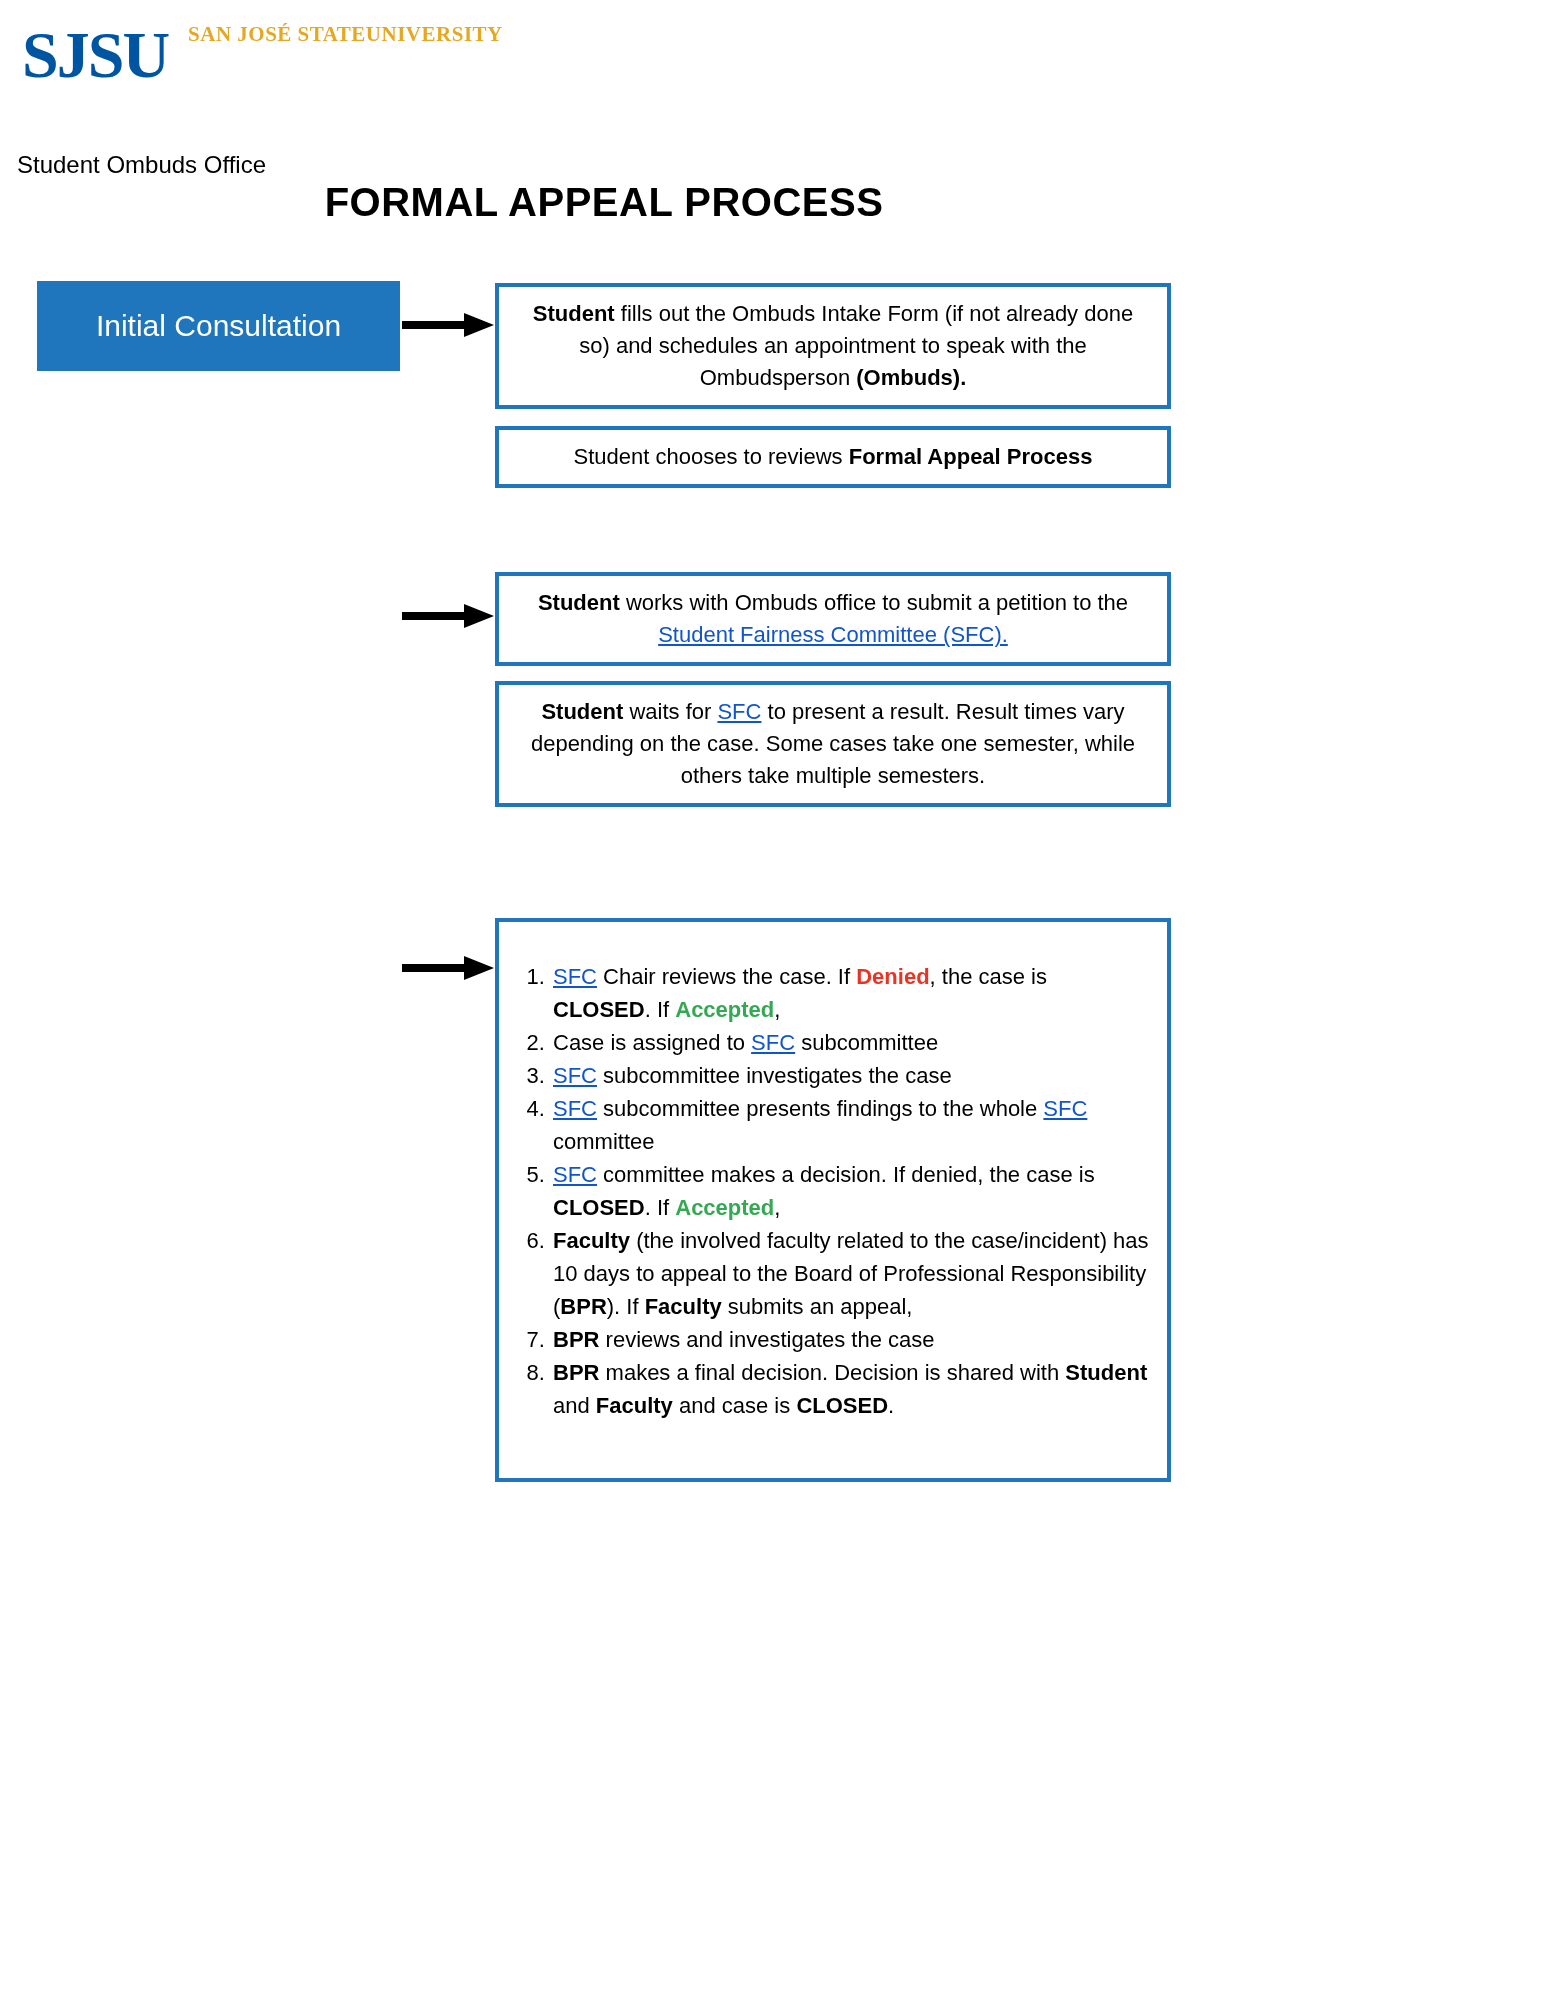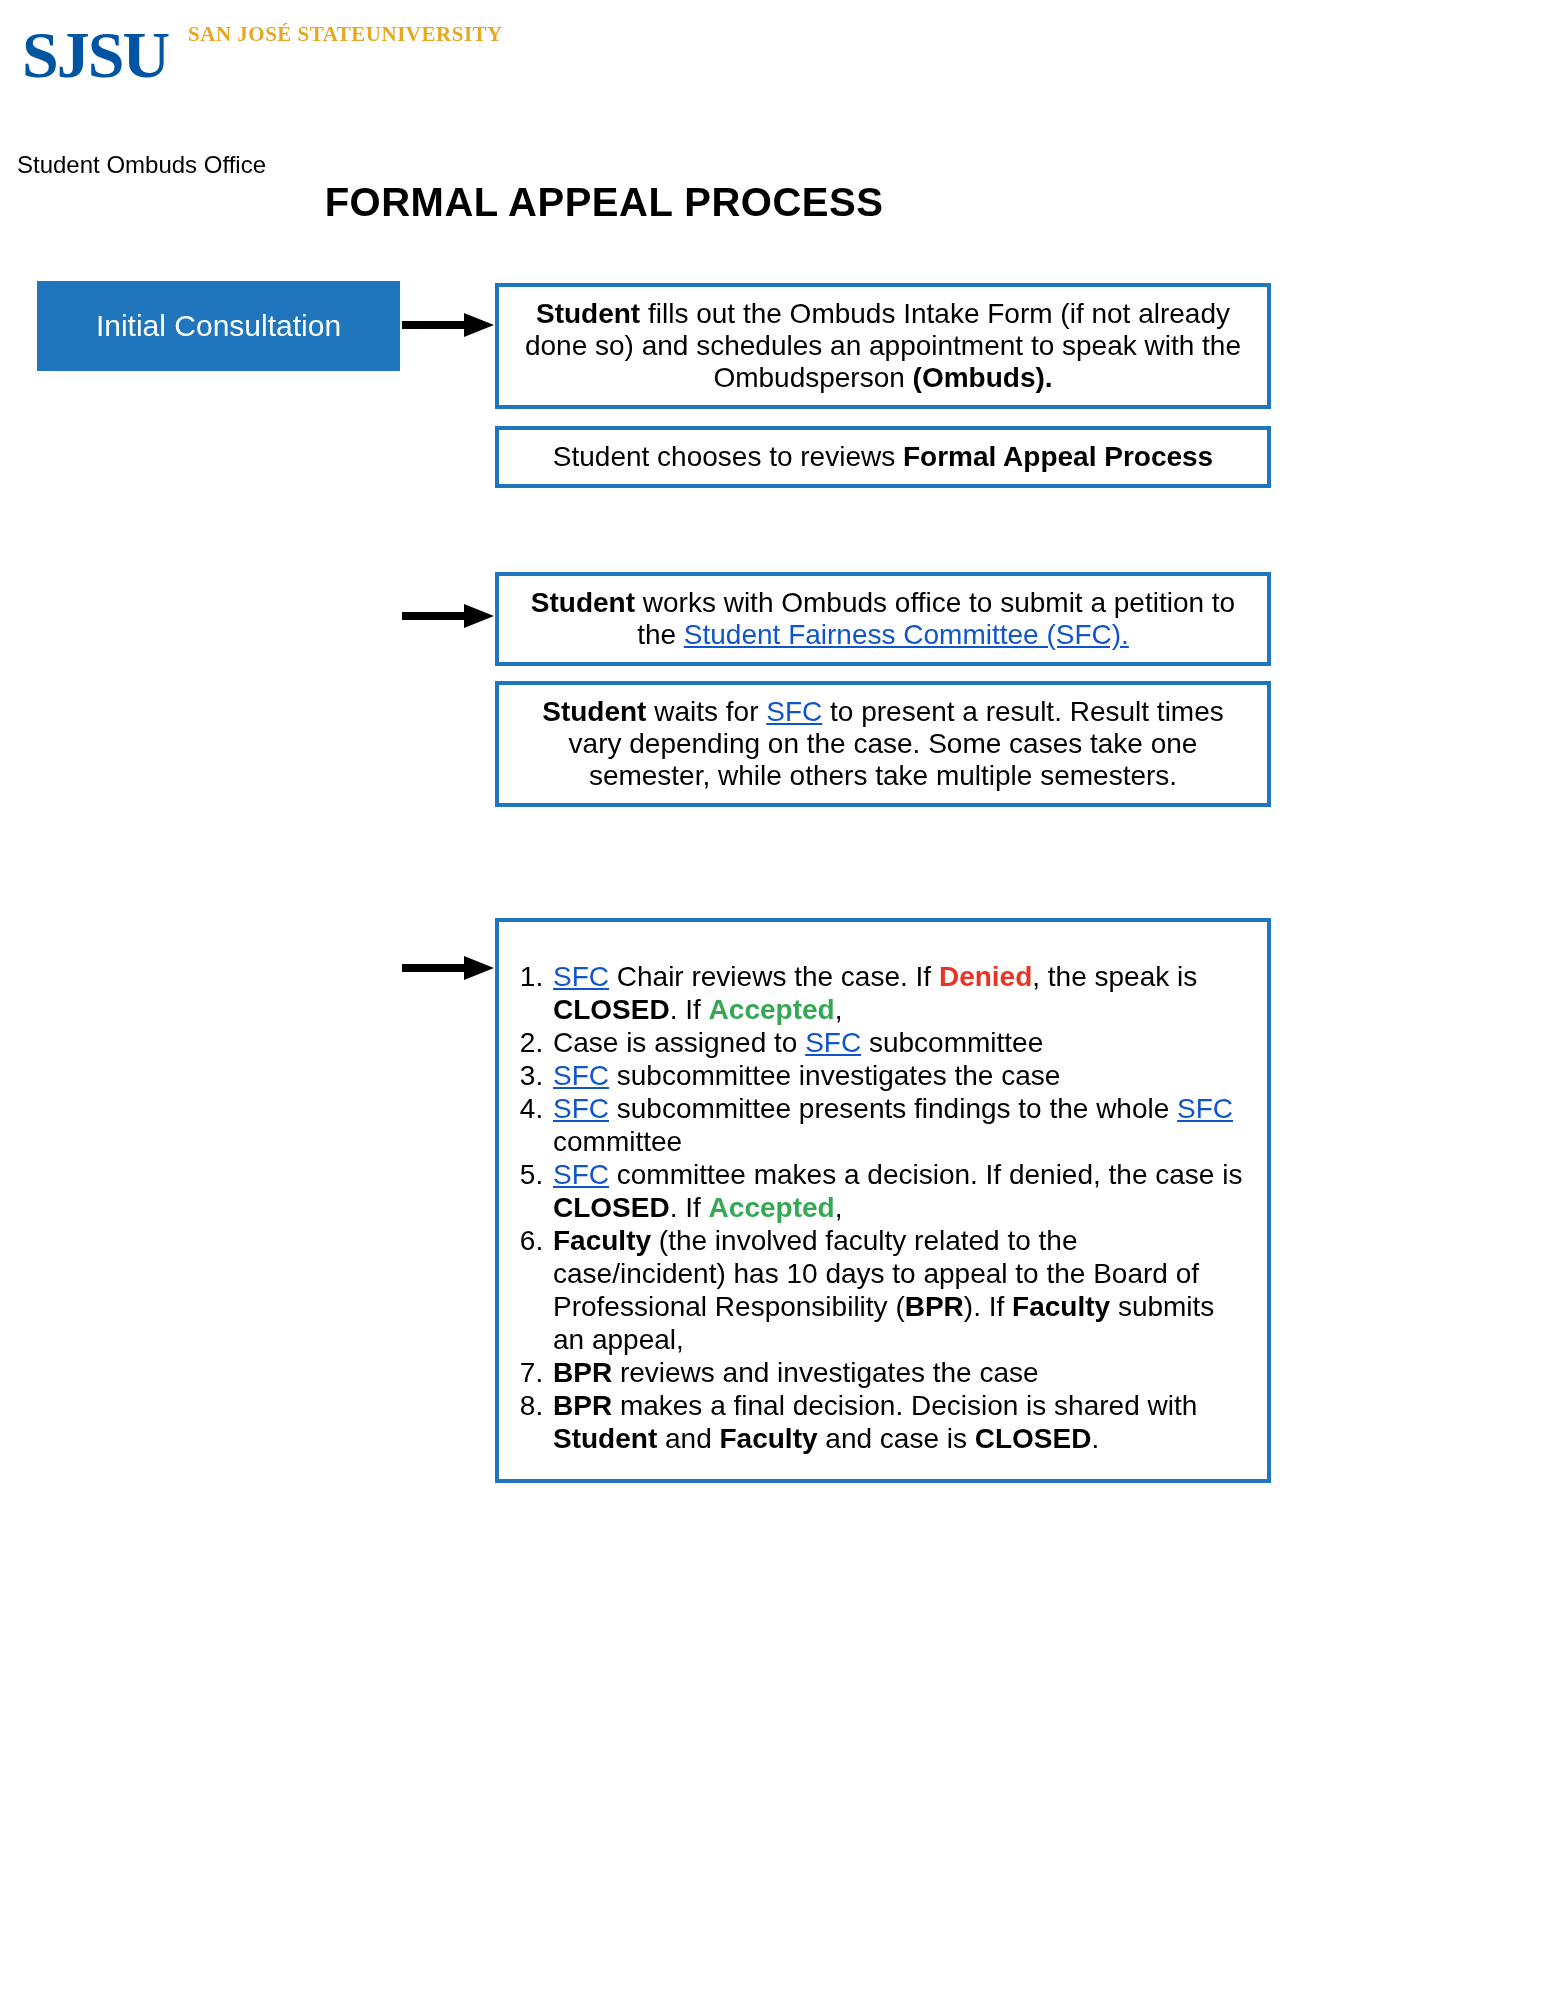--- a/index.html
+++ b/index.html
@@ -34,23 +34,23 @@
     background:var(--stage-blue,#2076BC); color:#fff;
     display:flex; align-items:center; justify-content:center;
     font-size:30px; font-weight:400; text-align:center;
   }
 
   
   .arrow { position:absolute; left:402px; }
 
   
   .content-box {
-    position:absolute; left:495px; width:776px;
+    position:absolute; left:495px; width:676px;
     background:#fff; border:4px solid var(--border-blue,#2076BC);
-    font-size:28px; line-height:32px; padding:11px 16px;
+    font-size:22px; line-height:32px; padding:11px 16px;
   }
   .center { text-align:center; }
 
   .sfc-box { min-height:564px; padding:38px 18px 24px 22px; }
   .sfc-box ol { list-style:decimal outside; padding-left:30px; }
   .sfc-box li { padding-left:2px; line-height:33px; }
 
   
   .b { font-weight:700; }
   .link { color:var(--link-blue,#1155CC); text-decoration:underline; cursor:pointer; }
@@ -86,21 +86,21 @@
   </svg>
   <div class="content-box center" style="top:572px"><span class="b">Student</span><span> works with Ombuds office to submit a petition to the </span><span class="link">Student Fairness Committee (SFC).</span></div>
   <div class="content-box center" style="top:681px"><span class="b">Student</span><span> waits for </span><span class="link">SFC</span><span> to present a result. Result times vary depending on the case. Some cases take one semester, while others take multiple semesters.</span></div>
 
   <svg class="arrow" style="top:955px" width="92" height="26" viewBox="0 0 92 26">
     <line x1="0" y1="13" x2="66" y2="13" stroke="#000" stroke-width="8"></line>
     <polygon points="62,1 92,13 62,25" fill="#000"></polygon>
   </svg>
   <div class="content-box sfc-box" style="top:918px">
     <ol>
-      <li><span class="link">SFC</span><span> Chair reviews the case. If </span><span class="red">Denied</span><span>, the speak is </span><span class="b">CLOSED</span><span>. If </span><span class="green">Accepted</span><span>,</span></li>
+      <li><span class="link">SFC</span><span> Chair reviews the case. If </span><span class="red">Denied</span><span>, the case is </span><span class="b">CLOSED</span><span>. If </span><span class="green">Accepted</span><span>,</span></li>
       <li><span>Case is assigned to </span><span class="link">SFC</span><span> subcommittee</span></li>
       <li><span class="link">SFC</span><span> subcommittee investigates the case</span></li>
       <li><span class="link">SFC</span><span> subcommittee presents findings to the whole </span><span class="link">SFC</span><span> committee</span></li>
       <li><span class="link">SFC</span><span> committee makes a decision. If denied, the case is </span><span class="b">CLOSED</span><span>. If </span><span class="green">Accepted</span><span>,</span></li>
       <li><span class="b">Faculty</span><span> (the involved faculty related to the case/incident) has 10 days to appeal to the Board of Professional Responsibility (</span><span class="b">BPR</span><span>). If </span><span class="b">Faculty</span><span> submits an appeal,</span></li>
       <li><span class="b">BPR</span><span> reviews and investigates the case</span></li>
       <li><span class="b">BPR</span><span> makes a final decision. Decision is shared with </span><span class="b">Student</span><span> and </span><span class="b">Faculty</span><span> and case is </span><span class="b">CLOSED</span><span>.</span></li>
     </ol>
   </div>
 

